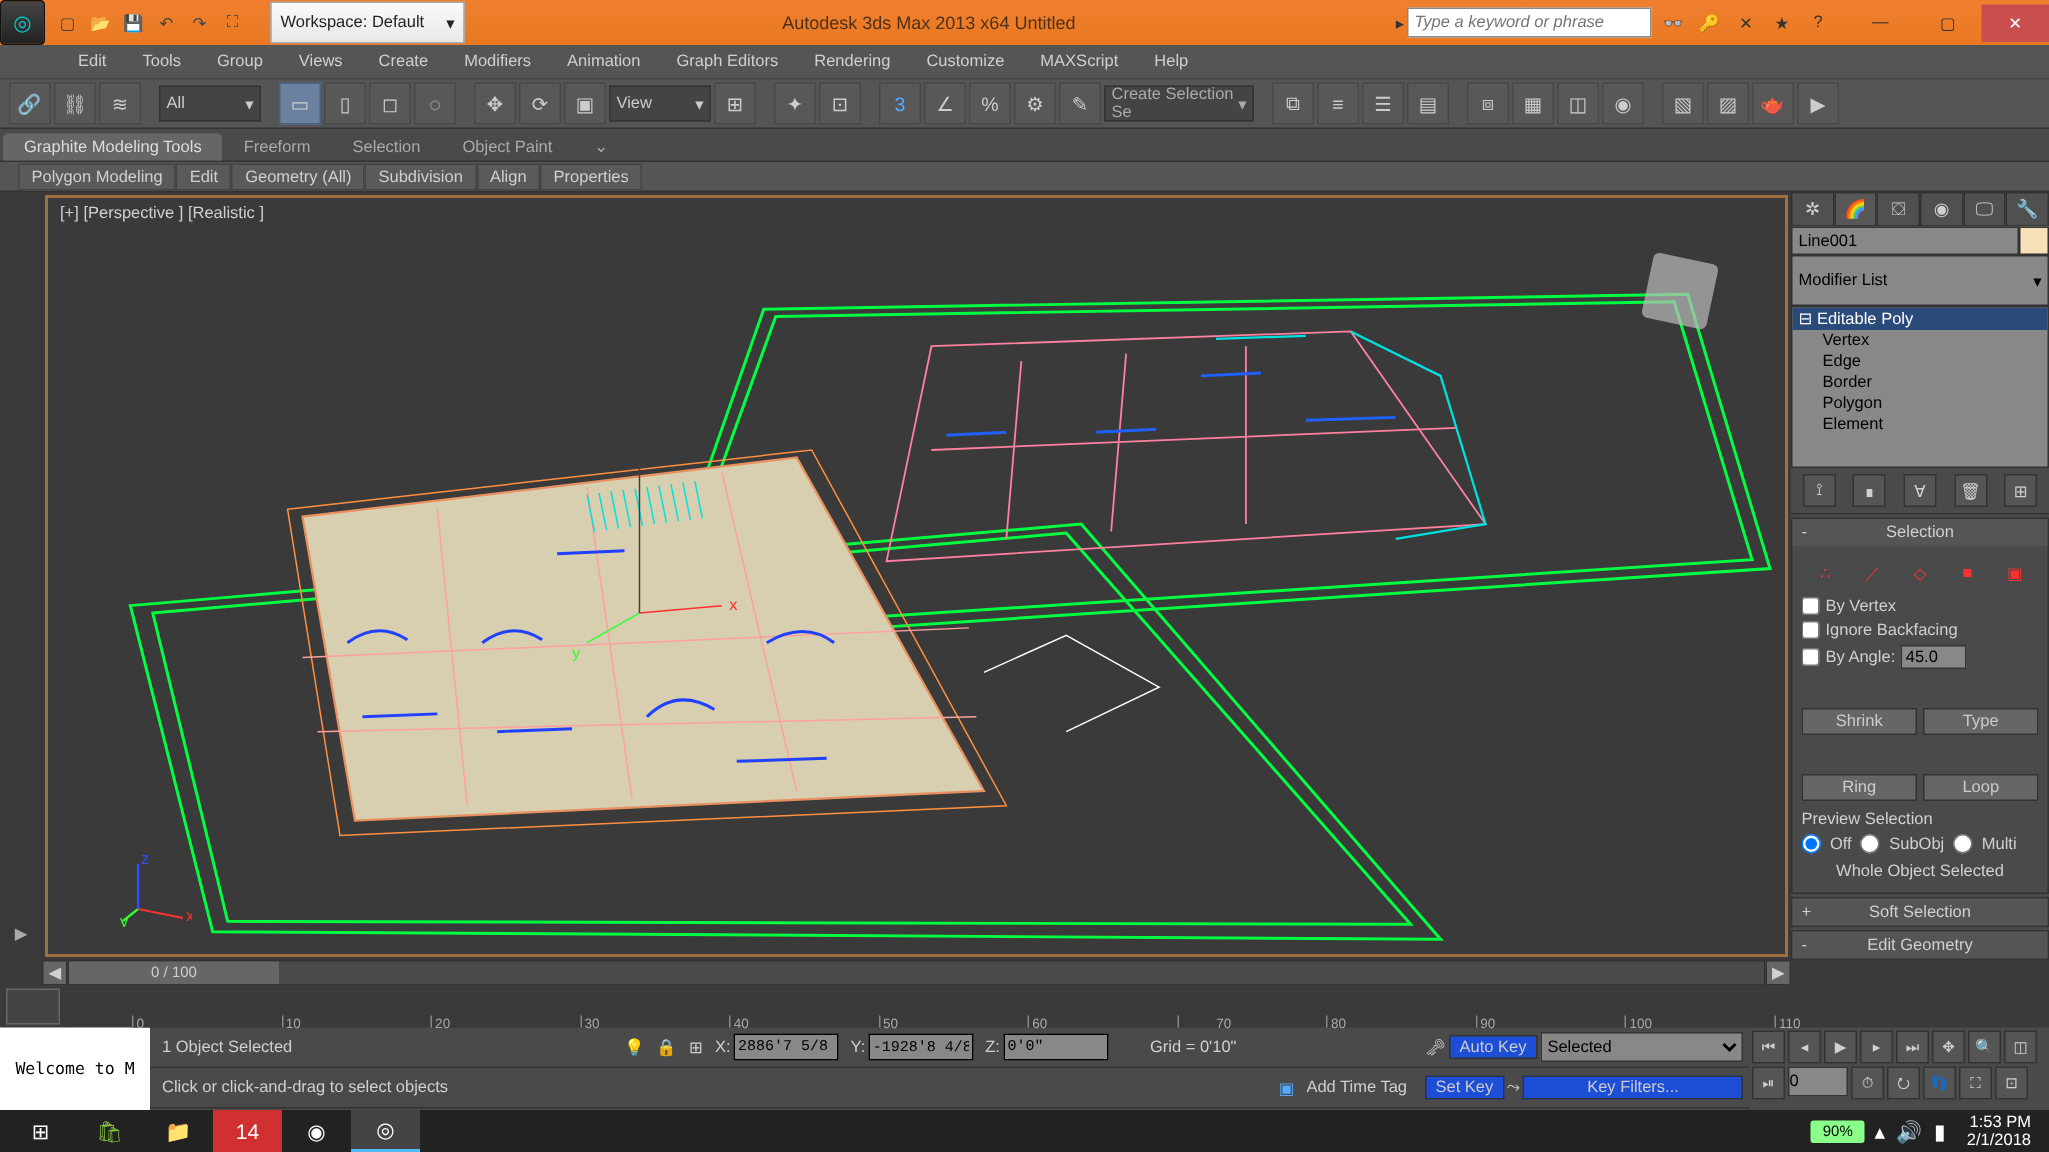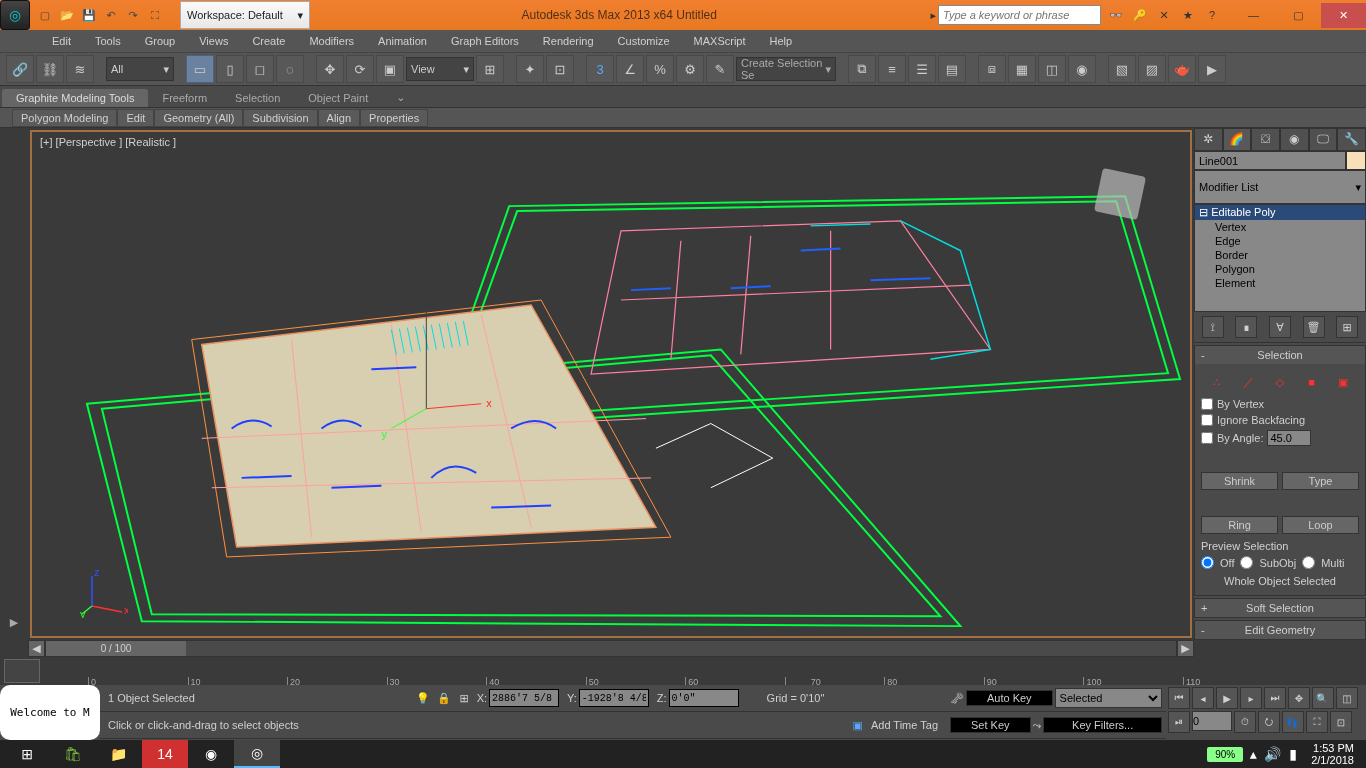--- a/index.html
+++ b/index.html
@@ -97,28 +97,28 @@
 .scrollbar-row .track { flex: 1; background: #4a4a4a; border: 1px solid #333; position: relative; }
 .scrollbar-row .thumb { position: absolute; left: 0; width: 140px; height: 100%; background: #666; display: flex; align-items: center; justify-content: center; font-size: 10px; }
 
 .timeline { height: 28px; background: #3a3a3a; display: flex; }
 .timeline .thumb-area { width: 44px; background: #3a3a3a; display: flex; align-items: center; justify-content: center; }
 .timeline .thumb-area .thumb { width: 36px; height: 24px; border: 1px solid #666; background: #444; }
 .timeline .ruler { flex: 1; position: relative; background: #3a3a3a; margin-left: 44px; }
 .timeline .ruler .tick { position: absolute; bottom: 0; font-size: 9px; color: #aaa; border-left: 1px solid #888; height: 8px; padding-left: 2px; }
 
 .status { height: 55px; background: #4a4a4a; display: flex; }
-.status .left-s { width: 100px; background: #fff; display: flex; align-items: center; justify-content: center; color: #000; font-family: monospace; font-size: 11px; border-radius: 10px; }
+.status .left-s { width: 100px; background: #fff; display: flex; align-items: center; justify-content: center; color: #000; font-family: monospace; font-size: 11px; }
 .status .mid { flex: 1; display: flex; flex-direction: column; }
 .status .srow { height: 27px; display: flex; align-items: center; padding: 0 8px; gap: 8px; border-bottom: 1px solid #333; }
 .status .coord { display: flex; align-items: center; gap: 2px; }
 .status .coord input { width: 70px; height: 18px; background: #888; border: 1px solid #000000; color: #000; padding: 0 2px; font-size: 10px; font-family: Liberation Mono, monospace; }
 .status .right-s { width: 220px; display: flex; flex-direction: column; }
 .status .right-s .prow { height: 27px; display: flex; align-items: center; gap: 2px; padding: 0 4px; border-bottom: 1px solid #333; }
-.status .right-s button { height: 16px; background: #000000; border: 1px solid #333; color: #ccc; padding: 0 20px; }
+.status .right-s button { height: 16px; background: #1d4ed8; border: 1px solid #333; color: #ccc; padding: 0 6px; }
 .status .right-s select { height: 20px; background: #888; border: 1px solid #333; color: #000; flex: 1; }
 .status .play-ctrls { width: 200px; display: flex; flex-wrap: wrap; align-content: flex-start; padding: 2px; gap: 2px; }
 .status .play-ctrls .pc { width: 22px; height: 22px; background: #555; border: 1px solid #333; display: flex; align-items: center; justify-content: center; font-size: 10px; }
 .status .play-ctrls .frame-in { width: 40px; height: 20px; background: #888; border: 1px solid #333; color: #000; }
 
 
 .taskbar { height: 28px; background: #222; display: flex; align-items: center; padding: 0 4px; }
 .taskbar .tbi { width: 46px; height: 28px; display: flex; align-items: center; justify-content: center; color: #fff; font-size: 14px; }
 .taskbar .spacer { flex: 1; }
 .taskbar .battery { background: #8aff8a; color: #000; padding: 2px 8px; border-radius: 2px; font-size: 10px; }

